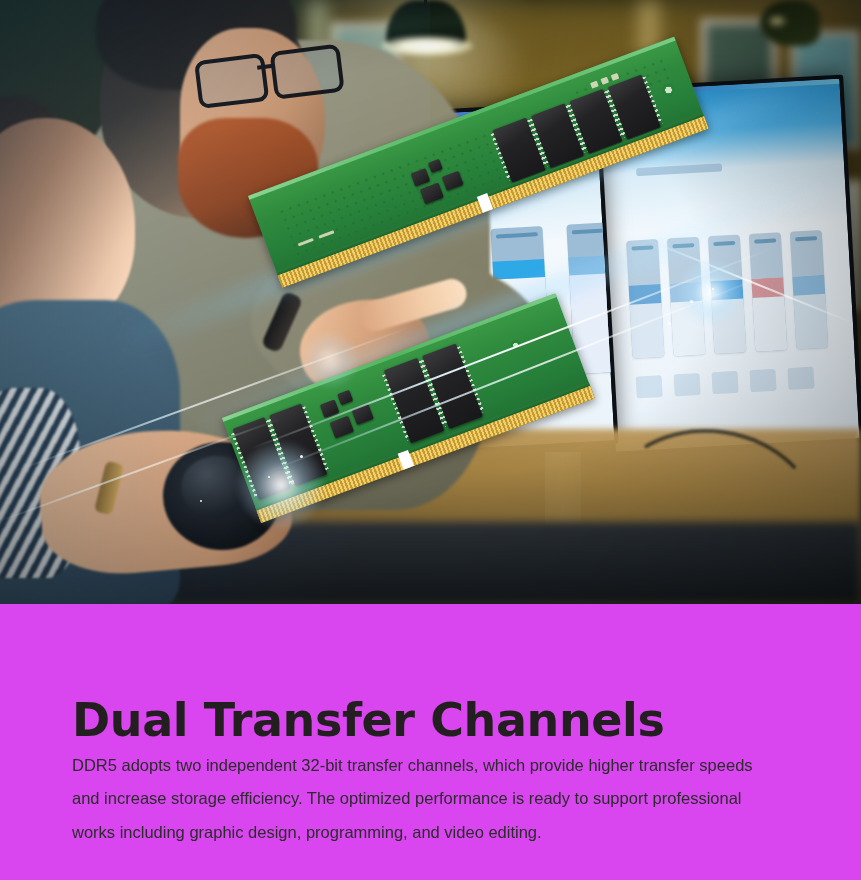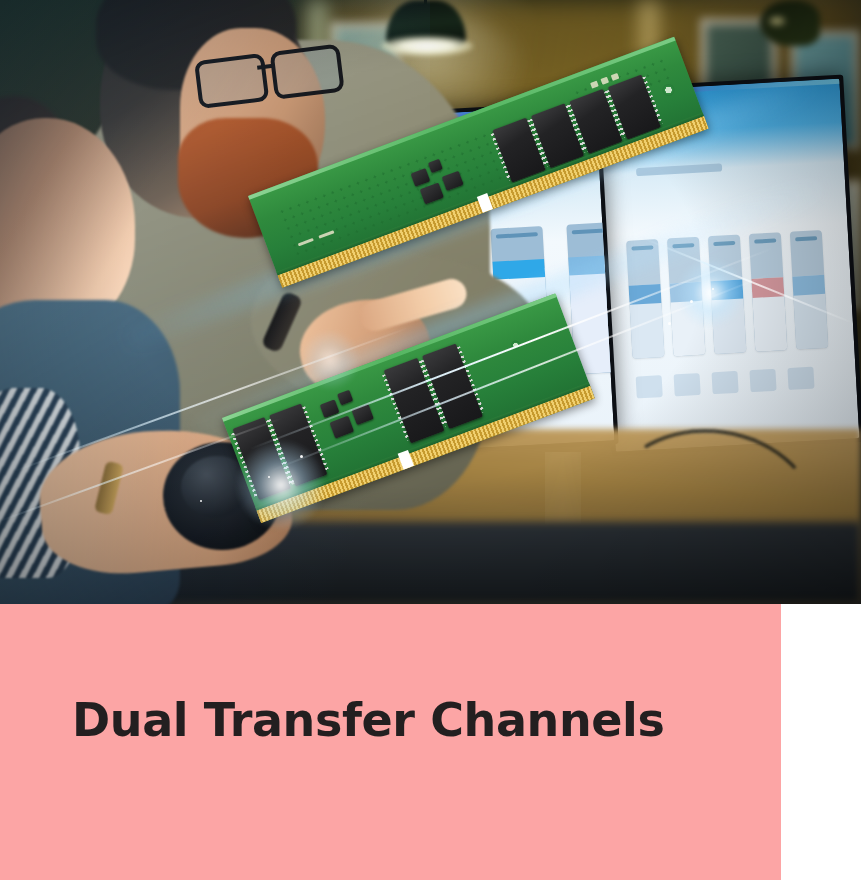--- a/index.html
+++ b/index.html
@@ -303,21 +303,21 @@
   .sparkle{
     position:absolute;border-radius:50%;background:#ffffff;filter:blur(.5px);opacity:.95;
   }
   .flare{
     position:absolute;border-radius:50%;
     background:radial-gradient(circle,rgba(255,255,255,.95) 0%,rgba(190,230,255,.45) 35%,rgba(120,190,245,0) 72%);
     filter:blur(2px);
   }
 
   
-  .content{position:absolute;left:0;top:604px;width:781px;height:276px;background:#fca5a5;}
+  .content{position:absolute;left:0;top:604px;width:861px;height:276px;background:#d946ef;}
   .headline{
     position:absolute;left:72px;top:62px;
     font-size:46px;font-weight:700;color:#231f20;letter-spacing:-.4px;line-height:1;
     font-family:"DejaVu Sans","Liberation Sans",sans-serif;
     white-space:nowrap;
   }
   .bodycopy{
     position:absolute;left:72px;top:128px;width:712px;
     font-size:16.5px;color:#2b2b2b;line-height:2.05;font-weight:400;
     font-family:"Liberation Sans",sans-serif;
@@ -530,13 +530,14 @@
   <div class="sparkle" style="left:690px;top:300px;width:3px;height:3px;"></div>
   <div class="sparkle" style="left:712px;top:288px;width:2px;height:2px;"></div>
   <div class="sparkle" style="left:668px;top:322px;width:3px;height:3px;"></div>
   <div class="sparkle" style="left:300px;top:455px;width:3px;height:3px;"></div>
   <div class="sparkle" style="left:268px;top:476px;width:2px;height:2px;"></div>
   <div class="sparkle" style="left:200px;top:500px;width:2px;height:2px;"></div>
 </div>
 
 <div class="content">
   <h1 class="headline">Dual Transfer Channels</h1>
+  <p class="bodycopy">DDR5 adopts two independent 32-bit transfer channels, which provide higher transfer speeds and increase storage efficiency. The optimized performance is ready to support professional works including graphic design, programming, and video editing.</p>
 </div>
 
 </body></html>

